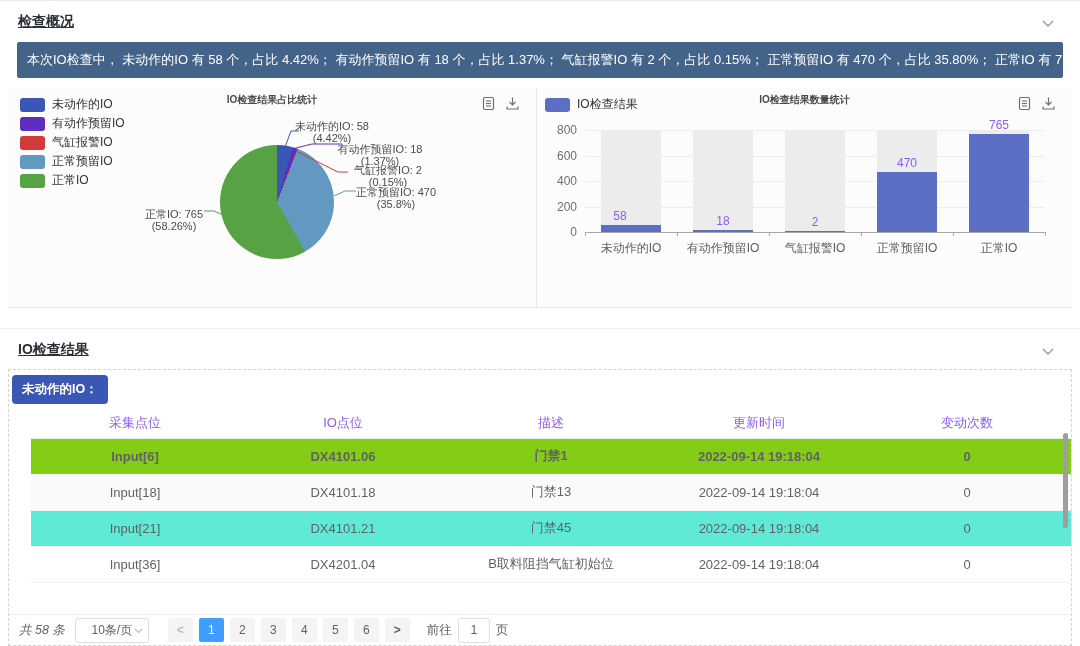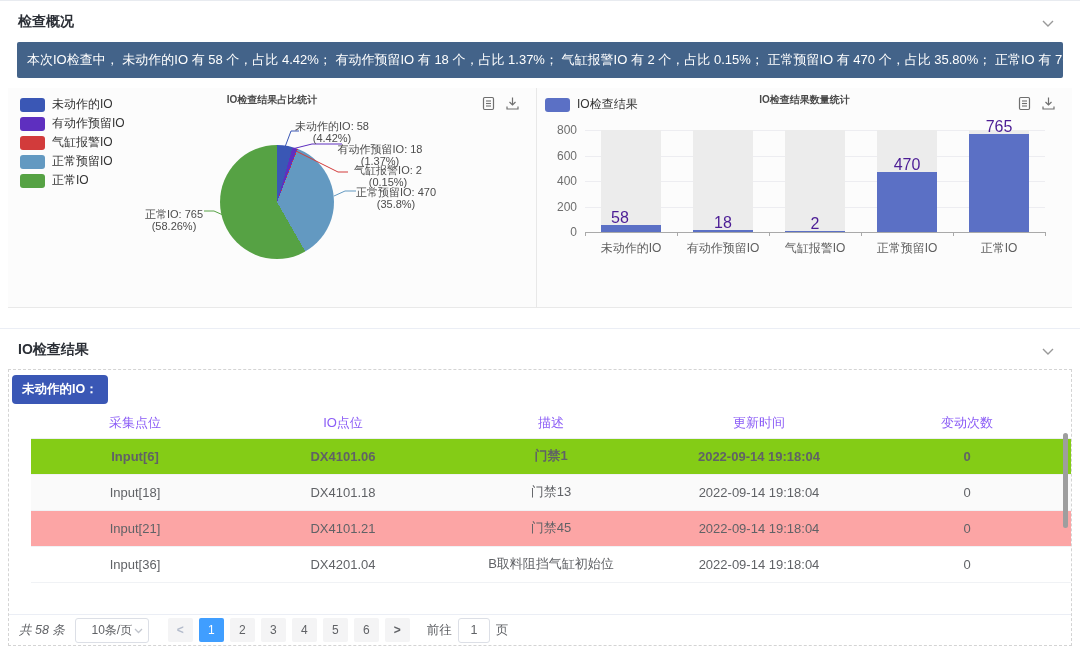--- a/index.html
+++ b/index.html
@@ -1,20 +1,20 @@
 <!DOCTYPE html>
 <html><head>
 <meta charset="utf-8">
 <style>
   * { margin:0; padding:0; box-sizing:border-box; }
   html,body { width:1080px; height:646px; background:#fff;
     font-family:"Liberation Sans","DejaVu Sans",sans-serif; color:#303133; overflow:hidden; }
 
   
-  .sec-header { position:relative; height:36px; padding:11px 18px 0; }
+  .sec-header { position:relative; height:36px; padding:11px 18px 0;text-decoration:underline; }
   .sec-header.first { border-top:1px solid #e8ebf0; }
   .sec-title { font-size:14px; font-weight:bold; color:#2b2f36; }
   .sec-chevron { position:absolute; right:26px; top:13px; cursor:pointer; }
 
   
   .banner { margin:6px 17px 10px; height:36px; line-height:36px; border-radius:2px;
     color:#fff; font-size:13px; padding:0 10px; white-space:nowrap; overflow:hidden; }
 
   
   .charts { position:relative; margin:0 8px; height:220px; background:#fcfcfc;
@@ -40,21 +40,21 @@
     font-size:11px; line-height:11px; color:#4c4c4c; white-space:nowrap; }
   .pie-label div { margin-top:1px; }
   .leader-svg { position:absolute; left:0; top:0; pointer-events:none; }
 
   
   .bar-legend { position:absolute; left:8px; top:7px; }
   .grid-line { position:absolute; height:1px; background:#ededf1; }
   .y-tick { position:absolute; width:32px; text-align:right; font-size:12px; color:#6e6e6e; }
   .bg-col { position:absolute; background:#ececec; cursor:pointer; }
   .bar-rect { position:absolute; cursor:pointer; }
-  .bar-val { position:absolute; text-align:center; font-size:16px; color:#4c1d95; }
+  .bar-val { position:absolute; text-align:center; font-size:12px; color:#8b5cf6; }
   .x-axis { position:absolute; background:#a9a9a9; height:1px; }
   .x-tick { position:absolute; width:1px; height:4px; background:#a9a9a9; }
   .x-label { position:absolute; text-align:center; font-size:12px; color:#5f5f5f; }
 
   .divider { margin-top:20px; border-top:1px solid #ebeef5; }
 
   
   .result-box { position:relative; margin:4px 8px 0; height:277px;
     border:1px dashed #d4d4d4; }
   .badge { display:inline-block; margin:5px 0 0 3px; background:#3a57b5; color:#fff;
@@ -274,21 +274,21 @@
           <td>2022-09-14 19:18:04</td>
           <td>0</td>
         </tr>
         <tr style="background: rgb(250, 250, 250);">
           <td>Input[18]</td>
           <td>DX4101.18</td>
           <td>门禁13</td>
           <td>2022-09-14 19:18:04</td>
           <td>0</td>
         </tr>
-        <tr style="background: #fca5a5;">
+        <tr style="background: #5eead4;">
           <td>Input[21]</td>
           <td>DX4101.21</td>
           <td>门禁45</td>
           <td>2022-09-14 19:18:04</td>
           <td>0</td>
         </tr>
         <tr style="background: rgb(255, 255, 255);">
           <td>Input[36]</td>
           <td>DX4201.04</td>
           <td>B取料阻挡气缸初始位</td>

